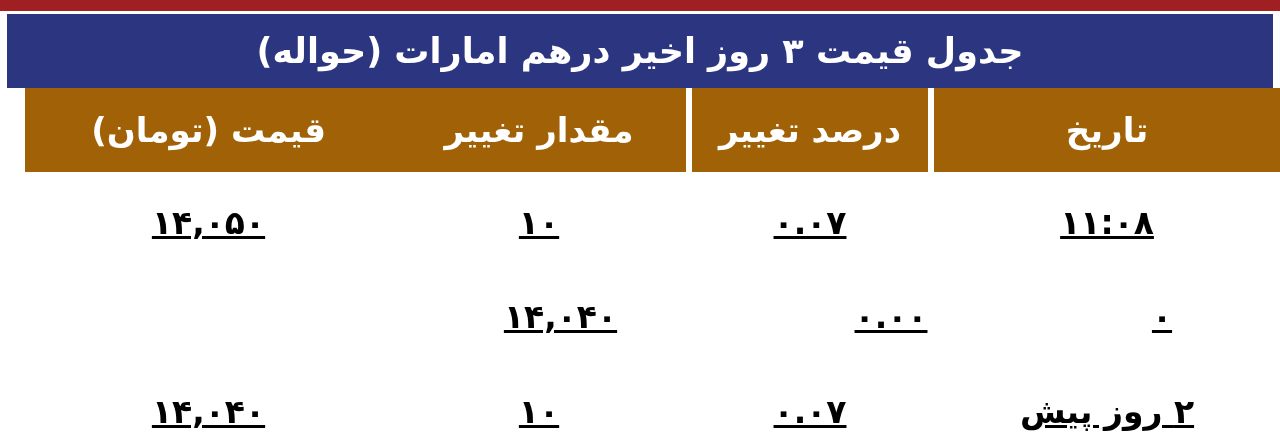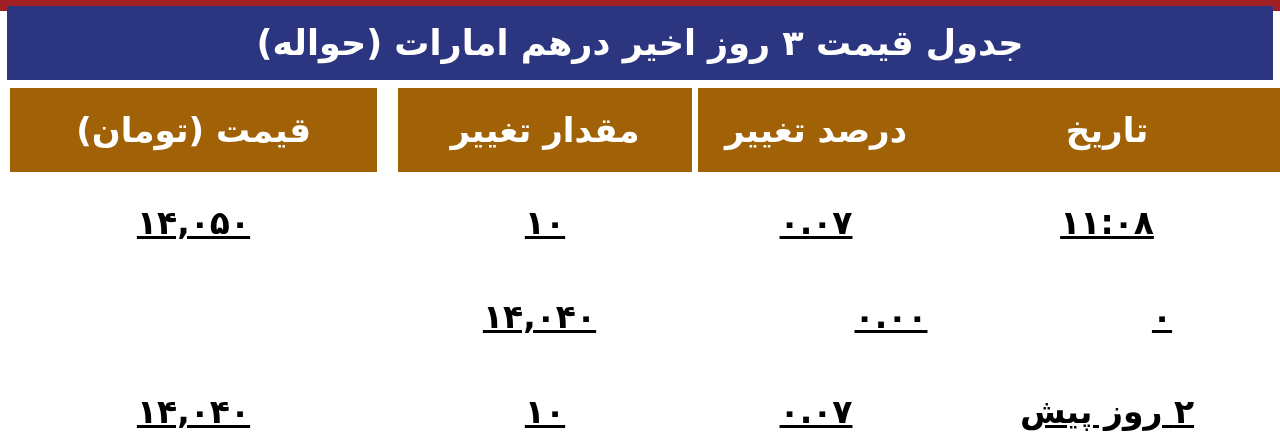--- a/index.html
+++ b/index.html
@@ -26,21 +26,21 @@
     top: 0;
     left: 0;
     width: 1280px;
     height: 11px;
     background: #a01f23;
   }
 
   
   .title-bar {
     position: absolute;
-    top: 6px;
+    top: 14px;
     left: 7px;
     width: 1266px;
     height: 74px;
     background: #2b3580;
     display: flex;
     align-items: center;
     justify-content: center;
     box-sizing: border-box;
   }
   .title-text {
@@ -99,23 +99,23 @@
   .cell {
     box-sizing: border-box;
     display: flex;
     align-items: center;
     justify-content: center;
     text-align: center;
     direction: rtl;
     overflow: hidden;
   }
   
-  .col-date    { width: 346px; margin-left: 0; }
+  .col-date    { width: 346px; margin-left: 6px; }
   .col-percent { width: 236px; margin-left: 6px; }
-  .col-amount  { width: 294px; margin-left: 21px; }
+  .col-amount  { width: 294px; margin-left: 0; }
   .col-price   { width: 367px; }
 
   .row.header-row .cell {
     background: #a16207;
     color: #ffffff;
     font-size: 34px;
     font-weight: bold;
   }
   .row-dark .cell  { background: #d2d3d4; }
   .row-light .cell { background: #e4e5e6; }

